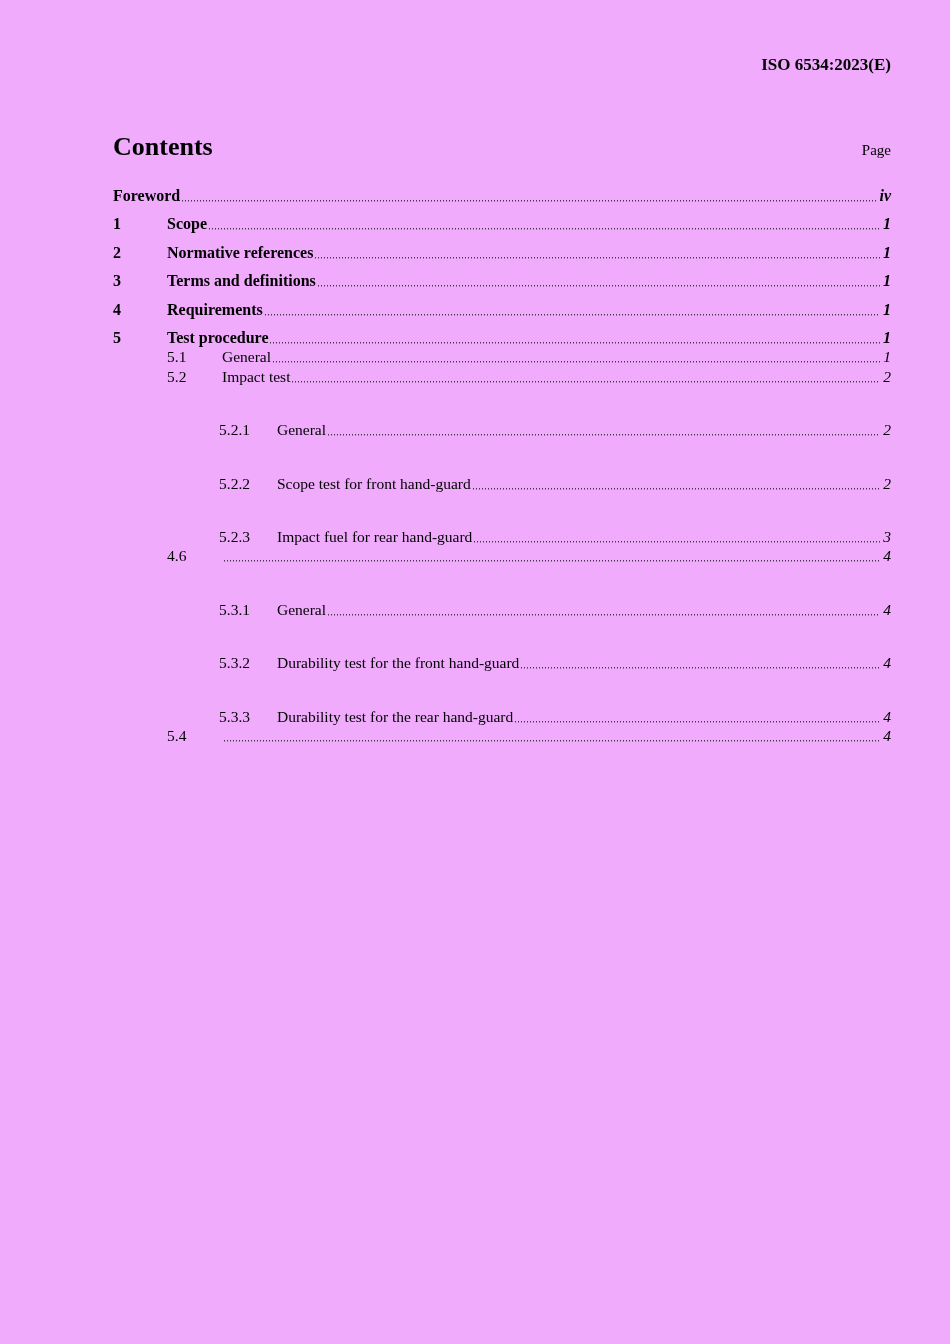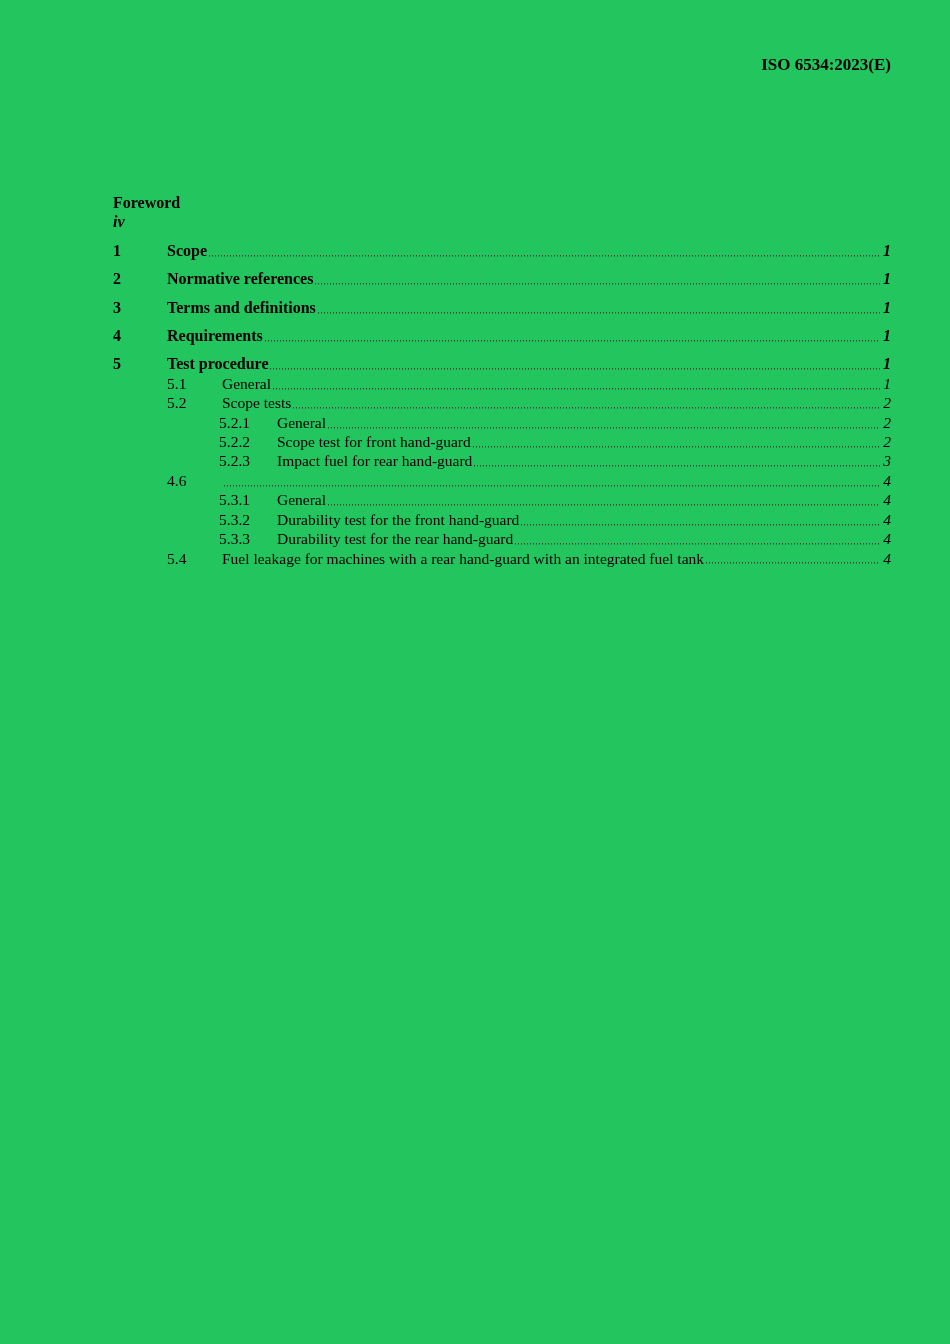--- a/index.html
+++ b/index.html
@@ -5,21 +5,21 @@
   * { margin: 0; padding: 0; box-sizing: border-box; }
   html, body { background: #ffffff; }
   body {
     font-family: "Liberation Serif", "DejaVu Serif", serif;
     color: #000000;
   }
   .page {
     position: relative;
     width: 950px;
     height: 1344px;
-    background: #22c55e;
+    background: #f0abfc;
     overflow: hidden;
   }
   .doc-header {
     position: absolute;
     top: 55px;
     left: 113px;
     right: 59px;
     text-align: right;
     font-weight: bold;
     font-size: 17px;
@@ -54,27 +54,27 @@
     align-items: baseline;
     font-size: 15.5px;
     line-height: 19.4px;
     cursor: pointer;
   }
   .toc-row.bold {
     font-weight: bold;
     font-size: 16px;
   }
   .toc-row.level-0 { margin-top: 9px; }
-  .toc-row:first-child { margin-top: 7px; flex-direction: column; }
+  .toc-row:first-child { margin-top: 0; }
   .toc-row.level-1 { padding-left: 54px; }
   .toc-row.level-2 { padding-left: 106px; }
   .num { flex: 0 0 auto; }
   .level-0 > .num { width: 54px; }
   .level-1 > .num { width: 55px; }
-  .level-2 > .num { width: 58px; }
+  .level-2 > .num { width: 58px; margin-top: 34px; }
   .entry-title { flex: 0 1 auto; white-space: nowrap; }
   .leader {
     flex: 1 1 auto;
     align-self: stretch;
     margin: 0 3px 0 2px;
     min-width: 12px;
     background-image: repeating-linear-gradient(to right, #3d3d3d 0 1px, transparent 1px 3px);
     background-repeat: no-repeat;
     background-size: 100% 1.5px;
     background-position: 0 calc(100% - 4px);
@@ -92,20 +92,24 @@
   }
   .folio { font-size: 16px; }
 </style>
 </head>
 <body>
 
 <div class="page">
 
   <div class="doc-header">ISO 6534:2023(E)</div>
 
+  <div class="title-row">
+    <h1 class="contents-title">Contents</h1>
+    <span class="page-label">Page</span>
+  </div>
 
   <div class="toc">
       <div class="toc-row level-0 bold">
 
     <span class="entry-title">Foreword</span>
     <span class="leader"></span>
     <span class="pg">iv</span>
   </div>
       <div class="toc-row level-0 bold">
     <span class="num">1</span>
@@ -138,21 +142,21 @@
     <span class="pg">1</span>
   </div>
       <div class="toc-row level-1">
     <span class="num">5.1</span>
     <span class="entry-title">General</span>
     <span class="leader"></span>
     <span class="pg">1</span>
   </div>
       <div class="toc-row level-1">
     <span class="num">5.2</span>
-    <span class="entry-title">Scope tests</span>
+    <span class="entry-title">Impact test</span>
     <span class="leader"></span>
     <span class="pg">2</span>
   </div>
       <div class="toc-row level-2">
     <span class="num">5.2.1</span>
     <span class="entry-title">General</span>
     <span class="leader"></span>
     <span class="pg">2</span>
   </div>
       <div class="toc-row level-2">
@@ -185,20 +189,19 @@
     <span class="pg">4</span>
   </div>
       <div class="toc-row level-2">
     <span class="num">5.3.3</span>
     <span class="entry-title">Durability test for the rear hand-guard</span>
     <span class="leader"></span>
     <span class="pg">4</span>
   </div>
       <div class="toc-row level-1">
     <span class="num">5.4</span>
-    <span class="entry-title">Fuel leakage for machines with a rear hand-guard with an integrated fuel tank</span>
     <span class="leader"></span>
     <span class="pg">4</span>
   </div>
     </div>
 
 
 </div>
 
 </body></html>

